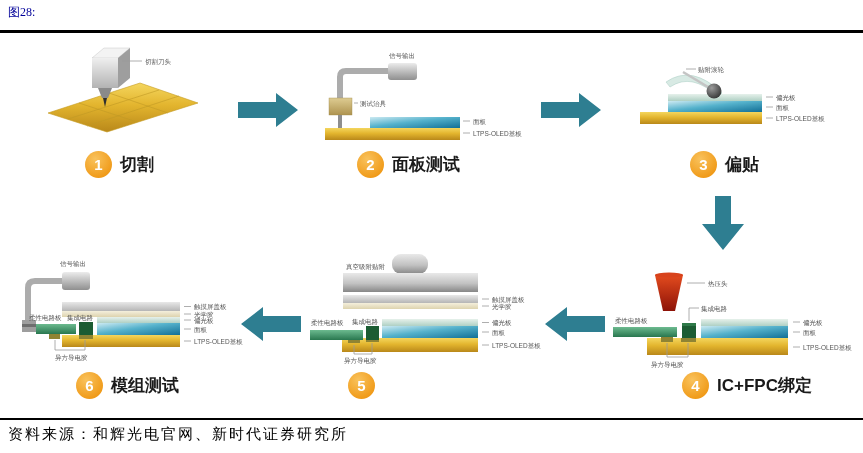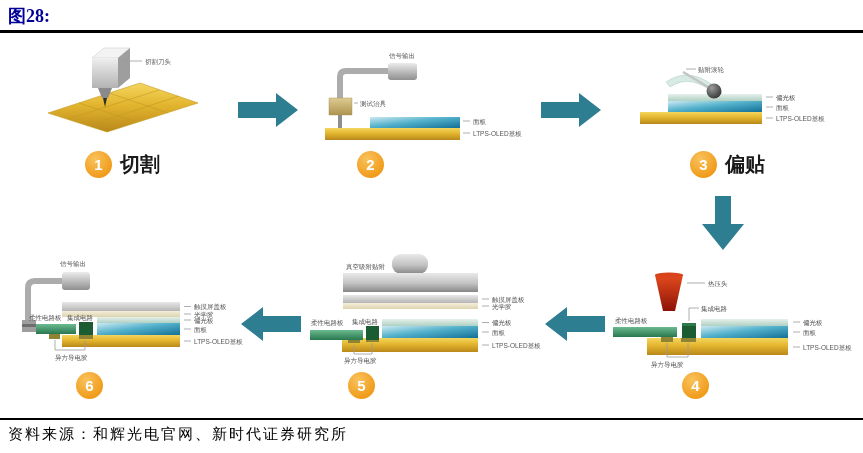--- a/index.html
+++ b/index.html
@@ -1,34 +1,34 @@
 <!DOCTYPE html>
 <html><head>
 <meta charset="utf-8">
 <style>
   *{margin:0;padding:0;box-sizing:border-box}
   html,body{background:#fff}
   body{width:863px;height:453px;position:relative;overflow:hidden;
        font-family:"Liberation Sans",sans-serif}
   .header{position:absolute;left:8px;top:4px;display:flex;gap:28px;
-          font-family:"Liberation Serif",serif;font-weight:bold;
-          font-size:18px;color:#000099;white-space:nowrap}
+          font-family:"Liberation Serif",serif;font-weight:normal;
+          font-size:12px;color:#000099;white-space:nowrap}
   .rule-top{position:absolute;left:0;top:30px;width:863px;height:3px;background:#000}
   .rule-bottom{position:absolute;left:0;top:418px;width:863px;height:2px;background:#000}
   .source{position:absolute;left:8px;top:425px;font-family:Liberation Sans, sans-serif;
           font-size:15px;color:#000;letter-spacing:2px;white-space:nowrap}
   .panel{position:absolute}
   .panel svg{display:block;overflow:visible}
   .arr{position:absolute}
   .badge{position:absolute;display:flex;align-items:center;gap:8px;white-space:nowrap}
   .badge .num{width:27px;height:27px;border-radius:50%;
               background:radial-gradient(circle at 38% 30%,#F9C25C,#F09A18 75%);
               color:#fff;font-weight:bold;font-size:15px;
               display:flex;align-items:center;justify-content:center;flex:0 0 auto}
-  .badge .name{font-size:20px;font-weight:bold;color:#1a1a1a}
+  .badge .name{font-size:17px;font-weight:bold;color:#1a1a1a}
   svg text{font-family:"Liberation Sans",sans-serif;font-size:6.5px;fill:#555}
   .lbl-line{stroke:#999;stroke-width:.8;fill:none}
   .grid-line{stroke:#C09A25;stroke-width:.7;opacity:.85}
 </style>
 </head>
 <body>
 
 <svg width="0" height="0" style="position:absolute">
   <defs>
     <linearGradient id="gGold" x1="0" y1="0" x2="0" y2="1">
@@ -130,20 +130,21 @@
     <rect x="25" y="86" width="135" height="12" fill="url(#gGold)"></rect>
     <rect x="70" y="75" width="90" height="11" fill="url(#gBlue)"></rect>
     <line x1="163" y1="79" x2="170" y2="79" class="lbl-line"></line>
     <text x="173" y="81.5">面板</text>
     <line x1="163" y1="91" x2="170" y2="91" class="lbl-line"></line>
     <text x="173" y="93.5">LTPS-OLED基板</text>
   </svg>
 </div>
 <div class="badge" style="left:357px;top:151px">
   <div class="num">2</div>
+  <div class="name">面板测试</div>
 </div>
 
 <svg class="arr" style="left:541px;top:93px" width="60" height="34">
   <polygon points="0,9 38,9 38,0 60,17 38,34 38,25 0,25" fill="#2E7E91"></polygon>
 </svg>
 
 <div class="panel" style="left:640px;top:42px">
   <svg width="222" height="90">
     <rect x="0" y="70" width="122" height="12" fill="url(#gGold)"></rect>
     <rect x="28" y="59" width="94" height="11" fill="url(#gBlue)"></rect>
@@ -192,20 +193,21 @@
     <line x1="180" y1="69" x2="187" y2="69" class="lbl-line"></line>
     <text x="190" y="71.5">偏光板</text>
     <line x1="180" y1="79" x2="187" y2="79" class="lbl-line"></line>
     <text x="190" y="81.5">面板</text>
     <line x1="180" y1="94" x2="187" y2="94" class="lbl-line"></line>
     <text x="190" y="96.5">LTPS-OLED基板</text>
   </svg>
 </div>
 <div class="badge" style="left:682px;top:372px">
   <div class="num">4</div>
+  <div class="name">IC+FPC绑定</div>
 </div>
 
 <svg class="arr" style="left:545px;top:307px" width="60" height="34">
   <polygon points="60,9 22,9 22,0 0,17 22,34 22,25 60,25" fill="#2E7E91"></polygon>
 </svg>
 
 <div class="panel" style="left:310px;top:248px">
   <svg width="250" height="135">
     <rect x="82" y="6" width="36" height="20" rx="9" fill="url(#gSlab)"></rect>
     <text x="36" y="21">真空吸附贴附</text>
@@ -270,16 +272,17 @@
     <line x1="169" y1="70" x2="176" y2="70" class="lbl-line"></line>
     <text x="179" y="72.5">偏光板</text>
     <line x1="169" y1="79" x2="176" y2="79" class="lbl-line"></line>
     <text x="179" y="81.5">面板</text>
     <line x1="169" y1="91" x2="176" y2="91" class="lbl-line"></line>
     <text x="179" y="93.5">LTPS-OLED基板</text>
   </svg>
 </div>
 <div class="badge" style="left:76px;top:372px">
   <div class="num">6</div>
+  <div class="name">模组测试</div>
 </div>
 
 <div class="rule-bottom"></div>
 <div class="source">资料来源：和辉光电官网、新时代证券研究所</div>
 
 </body></html>

